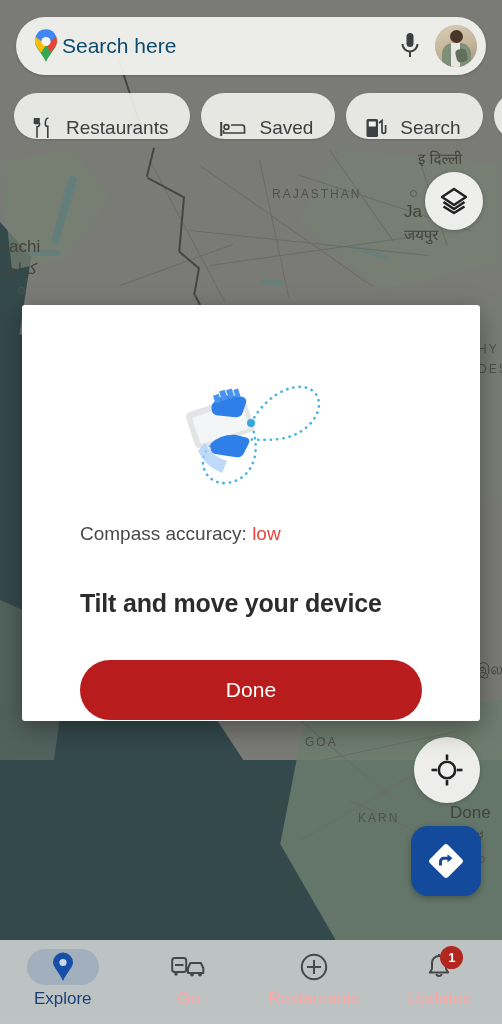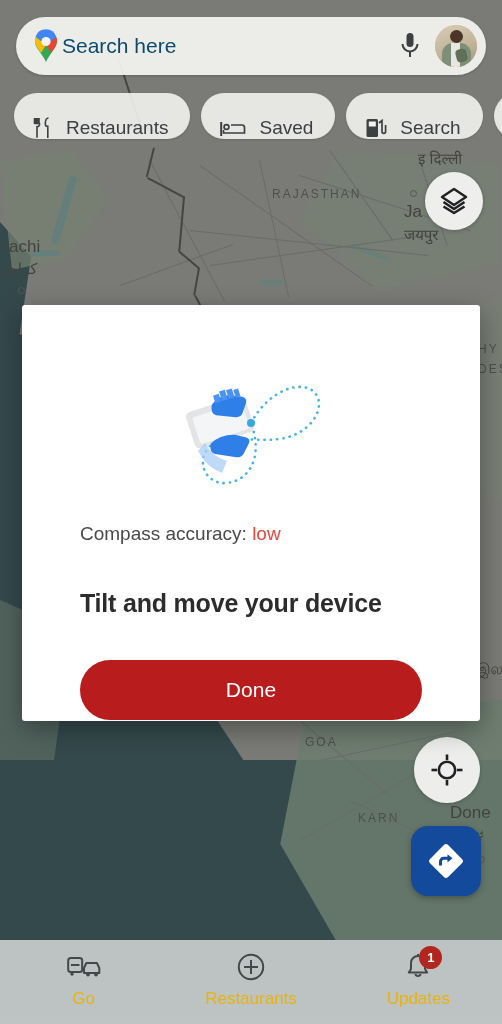--- a/index.html
+++ b/index.html
@@ -97,21 +97,21 @@
 
   
   #bottomnav {
     position:absolute; left:0; bottom:0; width:502px; height:84px;
     background:rgba(248,248,246,0.70);
     display:flex; align-items:flex-start; padding-top:9px;
   }
   .nav-item { flex:1; display:flex; flex-direction:column; align-items:center; gap:4px; position:relative; }
   .nav-icon-wrap { width:72px; height:36px; border-radius:18px; display:flex; align-items:center; justify-content:center; position:relative; }
   .nav-item.active .nav-icon-wrap { background:rgba(100,130,175,0.30); }
-  .nav-label { font-size:17px; color:#eab308; }
+  .nav-label { font-size:17px; color:#fca5a5; }
   .nav-item.active .nav-label { color:#1b3f78; }
   .badge {
     position:absolute; right:12px; top:-3px; width:23px; height:23px; border-radius:50%;
     background:#b3261e; color:#fff; font-size:13px; display:flex;
     align-items:center; justify-content:center; font-weight:bold;
   }
 </style>
 </head>
 <body>
 
@@ -301,20 +301,31 @@
         <path d="M54 92 q8 14 22 18 l-5 12 q-16 -6 -24 -22 Z" fill="#a9cdf6" opacity="0.75"></path>
         <circle cx="100" cy="72" r="4" fill="#39a7df"></circle>
       </svg>
     </div>
     <div id="dlg-sub"><span>Compass accuracy: </span><span class="accent">low</span></div>
     <div id="dlg-title">Tilt and move your device</div>
     <button id="done-btn">Done</button>
   </div>
 
   <div id="bottomnav">
+    <div class="nav-item active">
+      <div class="nav-icon-wrap">
+        <span style="display:flex;">
+          <svg width="24" height="30" viewBox="0 0 24 30">
+            <path d="M12 29 C8 20 2 15 2 10.5 A10 10 0 0 1 22 10.5 C22 15 16 20 12 29 Z" fill="#174ea6"></path>
+            <circle cx="12" cy="10.5" r="3.6" fill="#cdd8e8"></circle>
+          </svg>
+        </span>
+      </div>
+      <div class="nav-label">Explore</div>
+    </div>
 
     <div class="nav-item">
       <div class="nav-icon-wrap">
         <span style="display:flex;">
           <svg width="34" height="24" viewBox="0 0 34 24">
             <rect x="1.2" y="3" width="14" height="14" rx="2.5" fill="none" stroke="#45474a" stroke-width="2"></rect>
             <line x1="4" y1="10" x2="12.5" y2="10" stroke="#45474a" stroke-width="2"></line>
             <circle cx="5" cy="19" r="1.7" fill="#45474a"></circle>
             <path d="M17 13 l2.4 -5 h10.5 l2.4 5 v5 h-15.3 z" fill="none" stroke="#45474a" stroke-width="2" stroke-linejoin="round"></path>
             <circle cx="21" cy="19.5" r="1.9" fill="#45474a"></circle>

